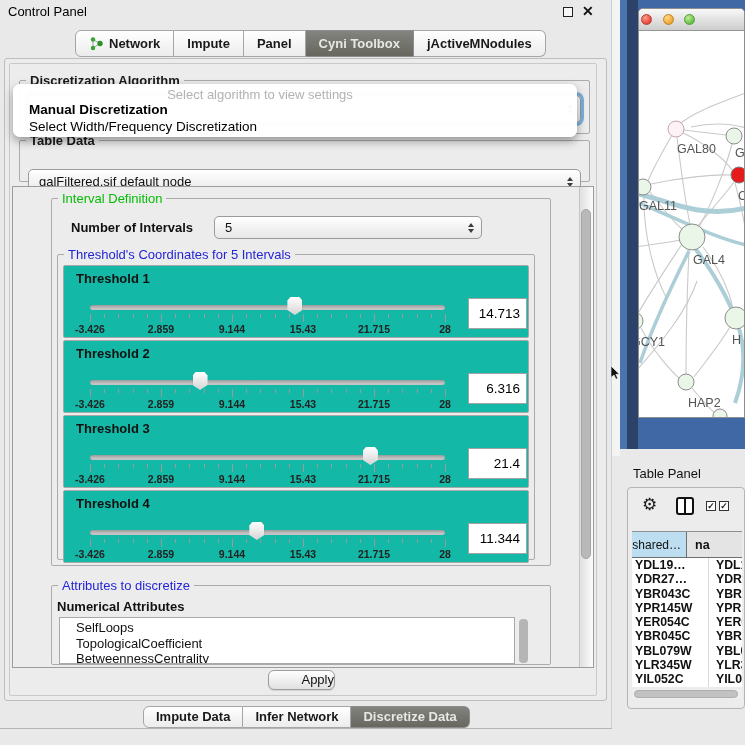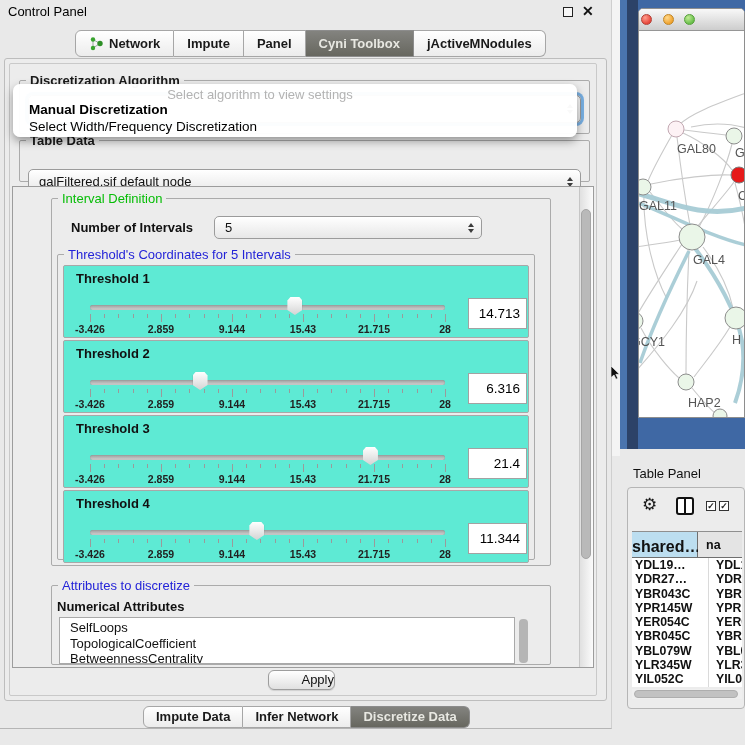--- a/index.html
+++ b/index.html
@@ -53,36 +53,36 @@
   
   .viewport { left:12px; top:186px; width:582px; height:482px; border:1px solid #9c9c9c; background:#ececec; overflow:hidden; }
   .vsb-track { position:absolute; left:566px; top:0; width:14px; height:480px;
                background:linear-gradient(to right,#e0e0e0,#fbfbfb); border-left:1px solid #c6c6c6; }
   .vsb-thumb { position:absolute; left:568px; top:22px; width:10px; height:350px; border-radius:5px;
                background:#b9b9b9; border:1px solid #a5a5a5; }
 
   .nlabel { font-size:13px; font-weight:bold; color:#111; white-space:nowrap; }
 
   
-  .tbox { position:absolute; width:466px; height:73px; border:1px solid #a8a8a8; border-radius:2px; background:#5eead4; }
+  .tbox { position:absolute; width:466px; height:73px; border:1px solid #a8a8a8; border-radius:2px; background:#14b8a6; }
   .tlabel { position:absolute; left:12px; top:5px; font-size:13px; font-weight:bold; color:#111; }
   .track { position:absolute; left:26px; top:39px; width:355px; height:5px; border-radius:3px;
            background:linear-gradient(#9e9e9e,#d2d2d2); box-shadow:inset 0 0 1px #7e7e7e; }
   .thumb { position:absolute; top:31px; width:15px; height:18px;
            background:linear-gradient(#ffffff,#d4d4d4);
            clip-path:polygon(50% 100%, 0% 72%, 0% 20%, 20% 0%, 80% 0%, 100% 20%, 100% 72%);
            filter:drop-shadow(0 0 1px #777); }
   .tick { position:absolute; width:1px; background:#9a9a9a; }
   .ticklab { position:absolute; transform:translateX(-50%); font-size:10.5px; font-weight:bold; color:#222; white-space:nowrap; }
   .valbox { position:absolute; left:404px; top:32px; width:59px; height:31px; background:#fff;
             border:1px solid #a2a2a2; font-size:13.5px; color:#000; text-align:right;
             padding-right:6px; line-height:29px; }
 
   .attr-list { background:#fff; border:1px solid #a9a9a9; overflow:hidden; }
-  .attr-item { padding-left:10px; font-size:13px; line-height:15.5px; color:#111; white-space:nowrap; }
+  .attr-item { padding-left:16px; font-size:13px; line-height:15.5px; color:#111; white-space:nowrap; }
   .list-sb { border-radius:4px; background:#b5b5b5; }
 
   .apply-btn { left:268px; top:670px; width:67px; height:20px; border:1px solid #9d9d9d; border-radius:6px;
                background:linear-gradient(#ffffff,#e0e0e0); font-size:13px; color:#111; text-align:right;
                line-height:18px; box-shadow:0 1px 1px rgba(0,0,0,0.12); }
 
   
   .gap-strip { left:612px; top:0; width:8px; height:456px; background:#f4f4f4; }
   .net-frame { left:620px; top:0; width:125px; height:449px; background:#3f68a4; }
   .net-strip-light { position:absolute; left:0; top:0; width:7px; height:449px; background:#4a74ae; }
@@ -101,21 +101,21 @@
   .tp-title { left:633px; top:466px; font-size:13px; color:#111; }
   .tp-box { left:627px; top:487px; width:118px; height:222px; border:1px solid #b5b5b5; border-radius:4px; background:#ececec; }
   .gear-icon { position:absolute; left:14px; top:6px; font-size:17px; color:#1a1a1a; }
   .cols-icon { position:absolute; left:48px; top:9px; width:18px; height:18px; border:2px solid #111; border-radius:3px; background:#fff; }
   .cols-icon::after { content:""; position:absolute; left:6px; top:0; width:2px; height:14px; background:#111; }
   .cbx { position:absolute; top:13px; width:10px; height:10px; border:1.3px solid #333; background:#fff;
          font-size:9px; line-height:9px; text-align:center; color:#222; font-weight:bold; }
 
   .tp-table { position:absolute; left:4px; top:43px; width:110px; height:156px; overflow:hidden; background:#fff; }
   .tp-head { display:flex; height:27px; border-top:1px solid #8f8f8f; border-bottom:1px solid #6f6f6f; }
-  .tp-head .h1 { width:66px; background:#bcdef0; border-right:1px solid #6f6f6f; font-size:16px; font-weight:700;
+  .tp-head .h1 { width:55px; background:#bcdef0; border-right:1px solid #6f6f6f; font-size:12px; font-weight:400;
                  color:#111; text-align:right; padding:6px 5px 0 0; }
   .tp-head .h2 { flex:1; background:#e4e4e4; font-size:12.5px; font-weight:600; color:#111; padding:6px 0 0 8px;
                  white-space:nowrap; overflow:hidden; }
   .tp-row { display:flex; height:14.3px; background:#fff; }
   .tp-row .c1 { width:77px; padding-left:3px; border-right:1px solid #dadada; font-size:12.3px; font-weight:600;
                 color:#111; line-height:14.3px; white-space:nowrap; overflow:hidden; }
   .tp-row .c2 { flex:1; padding-left:7px; font-size:12.3px; font-weight:600; color:#111; line-height:14.3px;
                 white-space:nowrap; overflow:hidden; }
   .hsb-track { position:absolute; left:4px; top:201px; width:110px; height:10px; background:#efefef; }
   .hsb-thumb { position:absolute; left:2px; top:1px; width:104px; height:8px; border-radius:4px;

